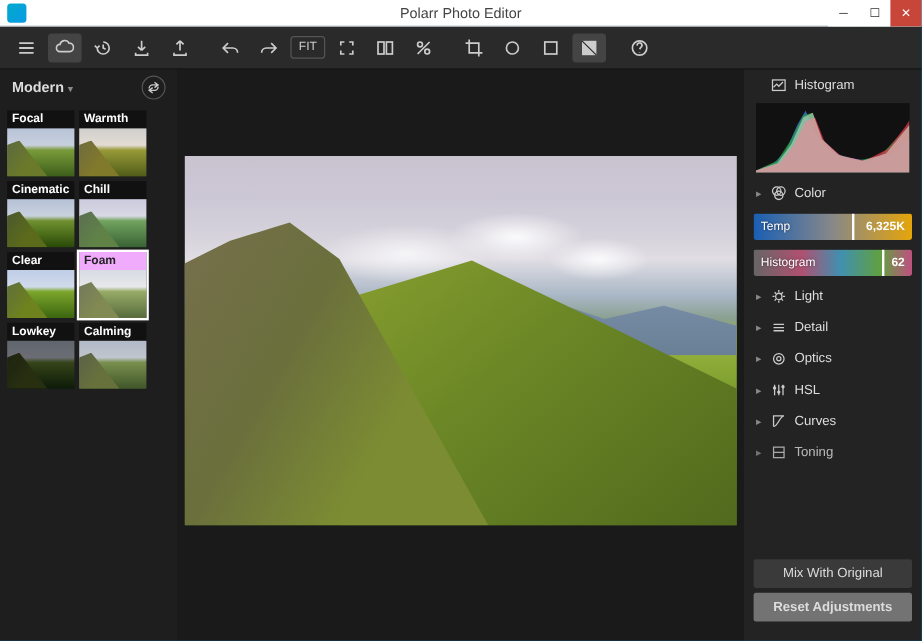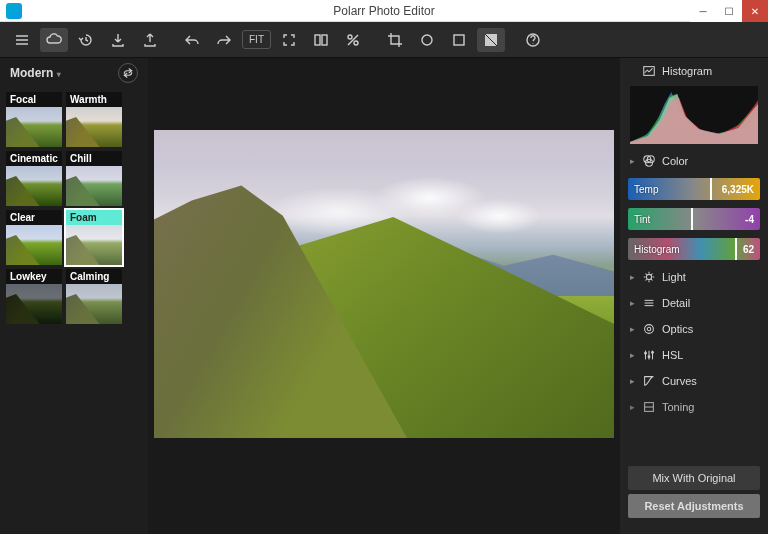--- a/index.html
+++ b/index.html
@@ -34,21 +34,21 @@
 
 .left-panel { width: 148px; background: #1e1e1e; display: flex; flex-direction: column; }
 .left-header { height: 30px; display: flex; align-items: center; justify-content: space-between; padding: 0 10px; color: #ddd; font-size: 12px; font-weight: 600; }
 .refresh-btn { width: 20px; height: 20px; display: flex; align-items: center; justify-content: center; border: 1px solid #555; border-radius: 50%; color: #ccc; font-size: 11px; }
 .filter-grid { flex: 1; overflow-y: auto; padding: 4px 6px; }
 .filter-grid::-webkit-scrollbar { display: none; }
 .filter-row { display: flex; gap: 4px; margin-bottom: 4px; }
 .filter-thumb { width: 56px; position: relative; cursor: pointer; }
 .filter-thumb.sel { outline: 2px solid #fff; }
 .filter-label { font-size: 10px; color: #fff; background: #111; padding: 2px 4px; font-weight: 600; }
-.filter-label.light { color: #222; background: #5eead4; }
+.filter-label.light { color: #222; background: #f0abfc; }
 .filter-img { height: 40px; }
 
 
 .land { background: linear-gradient(to bottom, #b8c3d8 0%, #c8d0dd 35%, #7a9b3a 45%, #3d5e1a 100%); position: relative; overflow: hidden; }
 .land::before { content: ''; position: absolute; left: -10%; bottom: 0; width: 70%; height: 75%; background: linear-gradient(125deg, #5a6545 0%, #6a7a2a 60%); clip-path: polygon(0 100%, 0 20%, 40% 0, 100% 100%); }
 .land.warm { filter: sepia(0.3) saturate(1.3) hue-rotate(-10deg); }
 .land.cine { filter: contrast(1.3) saturate(0.85) brightness(0.9); }
 .land.chill { filter: hue-rotate(20deg) saturate(0.7) brightness(1.05); }
 .land.icy { filter: hue-rotate(40deg) saturate(0.5) brightness(1.2) contrast(0.9); }
 .land.lit { filter: brightness(1.2) contrast(0.85) saturate(0.6); }
@@ -312,26 +312,20 @@
         <span class="lbl">Color</span>
       </div>
 
       <div class="slider-row">
         <div class="sl-track sl-temp"></div>
         <div class="sl-thumb" id="th-temp" style="left: 62%;"></div>
         <span class="sl-label">Temp</span>
         <span class="sl-val">6,325K</span>
       </div>
       <div class="slider-row">
-        <div class="sl-track sl-tint"></div>
-        <div class="sl-thumb" id="th-tint" style="left: 48%;"></div>
-        <span class="sl-label">Tint</span>
-        <span class="sl-val">-4</span>
-      </div>
-      <div class="slider-row">
         <div class="sl-track sl-vib"></div>
         <div class="sl-thumb" id="th-vib" style="left: 81%;"></div>
         <span class="sl-label">Histogram</span>
         <span class="sl-val">62</span>
       </div>
 
       <div class="rp-section-head">
         <span class="chev">▸</span>
         <svg viewBox="0 0 16 16" fill="none" stroke="#ccc" stroke-width="1.2">
             <circle cx="8" cy="8" r="3"></circle>

